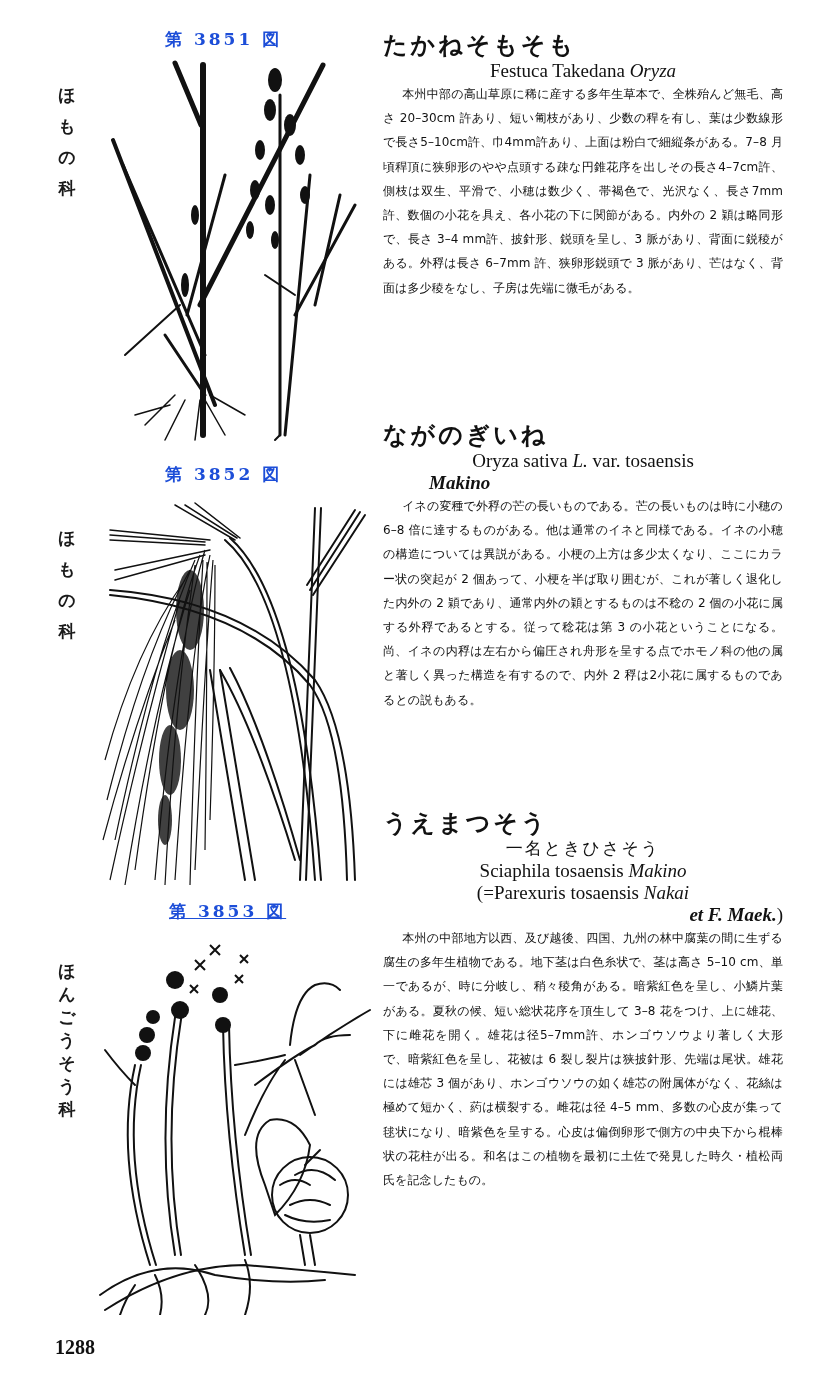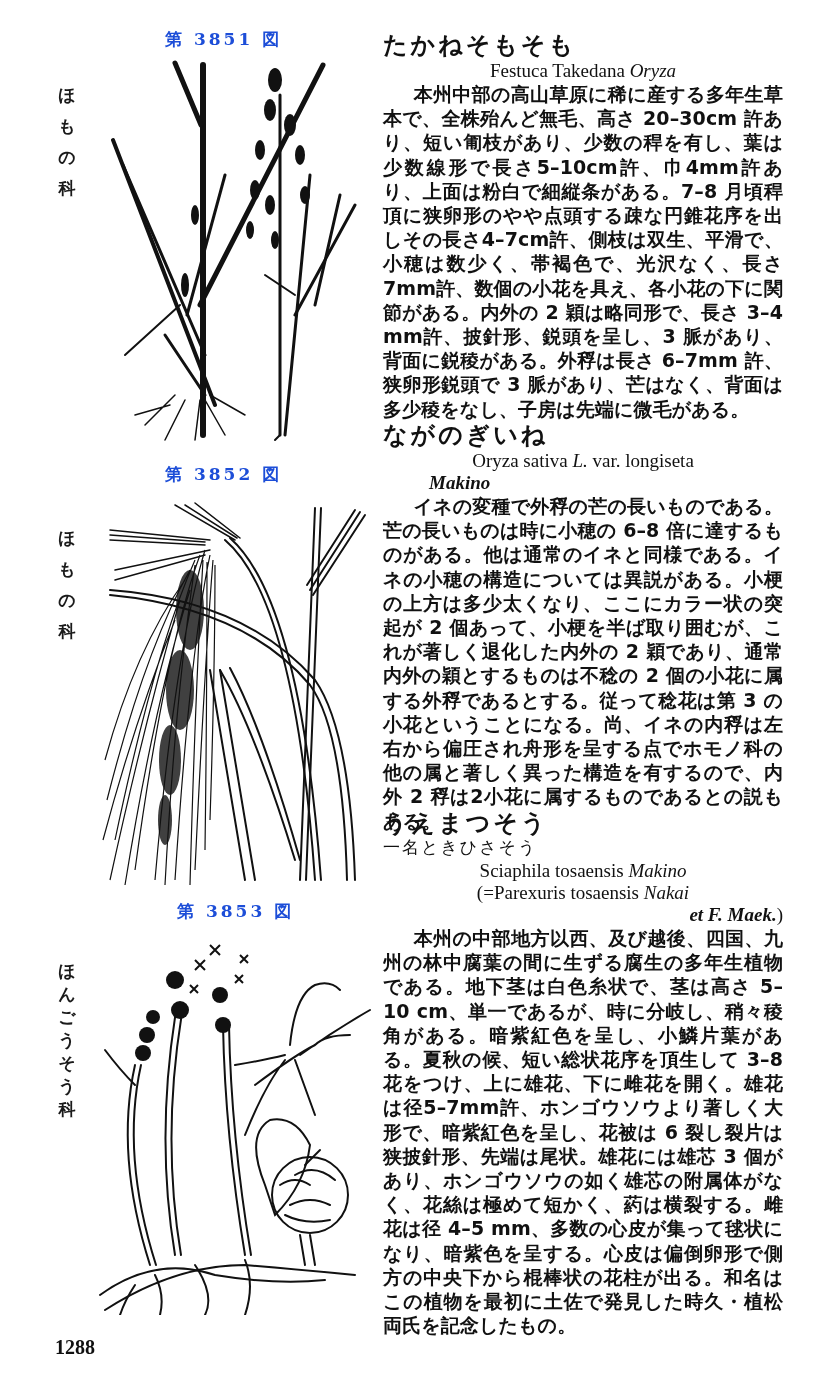--- a/index.html
+++ b/index.html
@@ -3,25 +3,25 @@
 <meta charset="utf-8">
 <style>
   html, body { margin: 0; padding: 0; background: #ffffff; }
   body { width: 840px; height: 1400px; position: relative; overflow: hidden; color: #111; font-family: "DejaVu Serif", "Liberation Serif", serif; }
   .fig-label { position: absolute; font-size: 17px; letter-spacing: 3px; font-weight: bold; color: #1d4ed8; }
   .family { position: absolute; font-size: 17px; font-weight: bold; line-height: 31px; width: 22px; text-align: center; color: #1a1a1a; }
   .family.tight { line-height: 23px; }
   .illus { position: absolute; }
   .entry { position: absolute; left: 383px; width: 400px; }
   .jp-name { text-align: left; font-size: 24px; font-weight: bold; letter-spacing: 3px; line-height: 30px; font-family: "DejaVu Sans", sans-serif; }
-  .alt-name { font-size: 17px; line-height: 22px; letter-spacing: 2px; font-family: Liberation Mono, monospace; }
+  .alt-name { text-align: center; font-size: 17px; line-height: 22px; letter-spacing: 2px; font-family: Liberation Sans, sans-serif; }
   .sci { text-align: center; font-size: 19px; line-height: 22px; font-family: "Liberation Serif", serif; }
   .sci i { font-style: italic; }
   .sci-cont { font-size: 19px; line-height: 22px; font-family: "Liberation Serif", serif; font-style: italic; font-weight: bold; }
-  .body-text { font-size: 19px; line-height: 24.2px; text-align: justify; font-family: "DejaVu Sans", sans-serif; font-weight: bold; letter-spacing: 0.1px; }
+  .body-text { font-size: 12px; line-height: 24.2px; text-align: justify; font-family: "DejaVu Sans", sans-serif; font-weight: normal; letter-spacing: 0.1px; }
   .body-text .indent { display: inline-block; width: 1.6em; }
   .page-num { position: absolute; left: 55px; top: 1336px; font-size: 20px; font-weight: bold; font-family: "Liberation Serif", serif; }
 </style>
 </head>
 <body>
 
 <div class="fig-label" style="left:165px; top:28px;">第 3851 図</div>
 <div class="family" style="left:56px; top:80px;">
   <div>ほ</div>
   <div>も</div>
@@ -90,21 +90,21 @@
     <path d="M110 50 Q80 150 60 380 M105 55 Q70 150 40 370 M115 55 Q95 150 80 380 M100 60 Q60 150 20 340 M118 60 Q110 160 100 370 M95 70 Q50 150 12 300 M120 65 Q120 170 115 320 M90 80 Q40 150 10 260 M100 65 Q80 200 70 385 M108 60 Q100 200 95 385 M95 90 Q60 200 30 385 M85 100 Q50 220 15 380 M112 62 Q112 200 110 350 M80 120 Q40 220 8 340"></path>
   </g>
   <g fill="#111" opacity="0.8">
     <ellipse cx="95" cy="110" rx="14" ry="40"></ellipse>
     <ellipse cx="85" cy="190" rx="14" ry="40"></ellipse>
     <ellipse cx="75" cy="260" rx="11" ry="35"></ellipse>
     <ellipse cx="70" cy="320" rx="7" ry="25"></ellipse>
   </g>
 </svg>
 
-<div class="fig-label" style="left:177px; top:900px;">第 3853 図</div>
+<div class="fig-label" style="left:169px; top:900px;text-decoration:underline;">第 3853 図</div>
 <div class="family tight" style="left:56px; top:960px;">
   <div>ほ</div>
   <div>ん</div>
   <div>ご</div>
   <div>う</div>
   <div>そ</div>
   <div>う</div>
   <div>科</div>
 </div>
 <svg class="illus" style="left:95px; top:935px;" width="280" height="380" viewBox="0 0 280 380">
@@ -140,21 +140,21 @@
 </svg>
 
 <div class="entry" style="top:30px;">
   <div class="jp-name">たかねそもそも</div>
   <div class="sci"><span>Festuca Takedana </span><i>Oryza</i></div>
   <div class="body-text"><span class="indent"></span><span>本州中部の高山草原に稀に産する多年生草本で、全株殆んど無毛、高さ 20–30cm 許あり、短い匍枝があり、少数の稈を有し、葉は少数線形で長さ5–10cm許、巾4mm許あり、上面は粉白で細縦条がある。7–8 月頃稈頂に狭卵形のやや点頭する疎な円錐花序を出しその長さ4–7cm許、側枝は双生、平滑で、小穂は数少く、帯褐色で、光沢なく、長さ7mm許、数個の小花を具え、各小花の下に関節がある。内外の 2 穎は略同形で、長さ 3–4 mm許、披針形、鋭頭を呈し、3 脈があり、背面に鋭稜がある。外稃は長さ 6–7mm 許、狭卵形鋭頭で 3 脈があり、芒はなく、背面は多少稜をなし、子房は先端に微毛がある。</span></div>
 </div>
 
 <div class="entry" style="top:420px;">
   <div class="jp-name">ながのぎいね</div>
-  <div class="sci"><span>Oryza sativa </span><i>L.</i><span> var. longiseta</span></div>
+  <div class="sci"><span>Oryza sativa </span><i>L.</i><span> var. tosaensis</span></div>
   <div class="sci-cont" style="padding-left:46px;">Makino</div>
   <div class="body-text"><span class="indent"></span><span>イネの変種で外稃の芒の長いものである。芒の長いものは時に小穂の 6–8 倍に達するものがある。他は通常のイネと同様である。イネの小穂の構造については異説がある。小梗の上方は多少太くなり、ここにカラー状の突起が 2 個あって、小梗を半ば取り囲むが、これが著しく退化した内外の 2 穎であり、通常内外の穎とするものは不稔の 2 個の小花に属する外稃であるとする。従って稔花は第 3 の小花ということになる。尚、イネの内稃は左右から偏圧され舟形を呈する点でホモノ科の他の属と著しく異った構造を有するので、内外 2 稃は2小花に属するものであるとの説もある。</span></div>
 </div>
 
 <div class="entry" style="top:808px;">
   <div class="jp-name">うえまつそう</div>
   <div class="alt-name">一名ときひさそう</div>
   <div class="sci"><span>Sciaphila tosaensis </span><i>Makino</i></div>
   <div class="sci"><span>(=Parexuris tosaensis </span><i>Nakai</i></div>
   <div class="sci" style="text-align:right; padding-left:78px;"><i style="font-weight:bold;">et F. Maek.</i><span>)</span></div>

